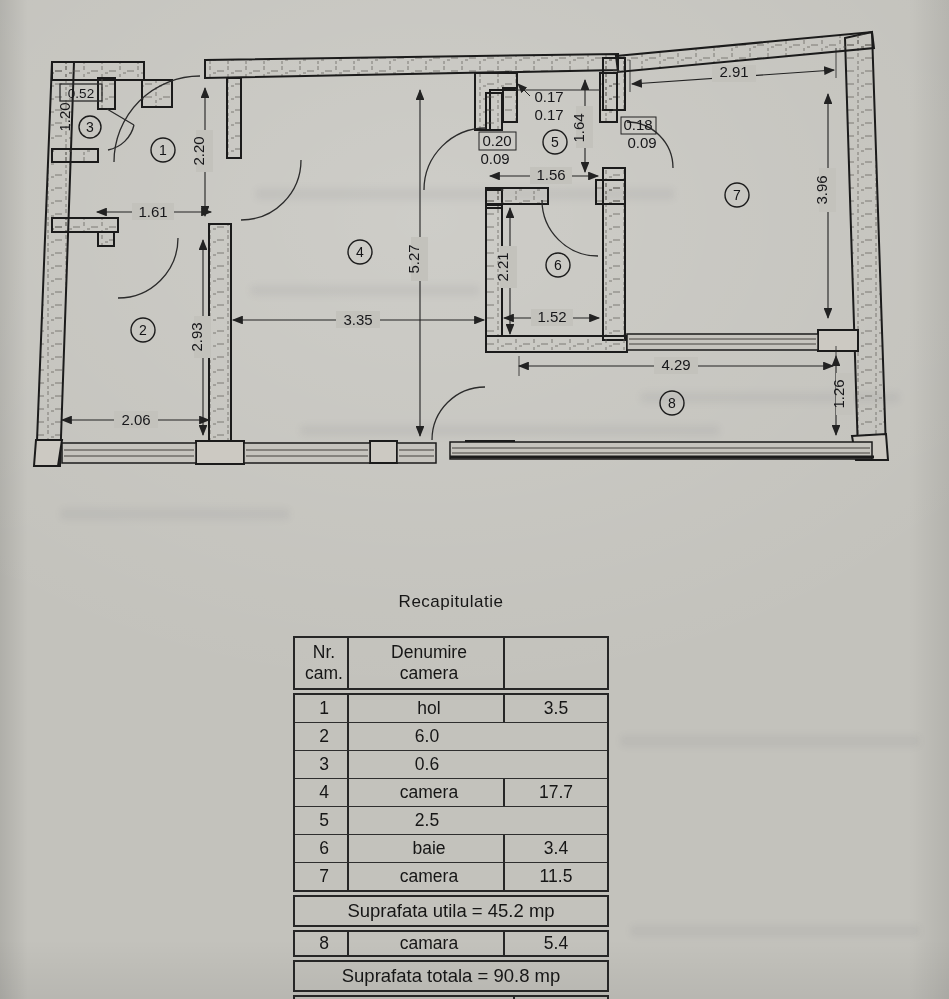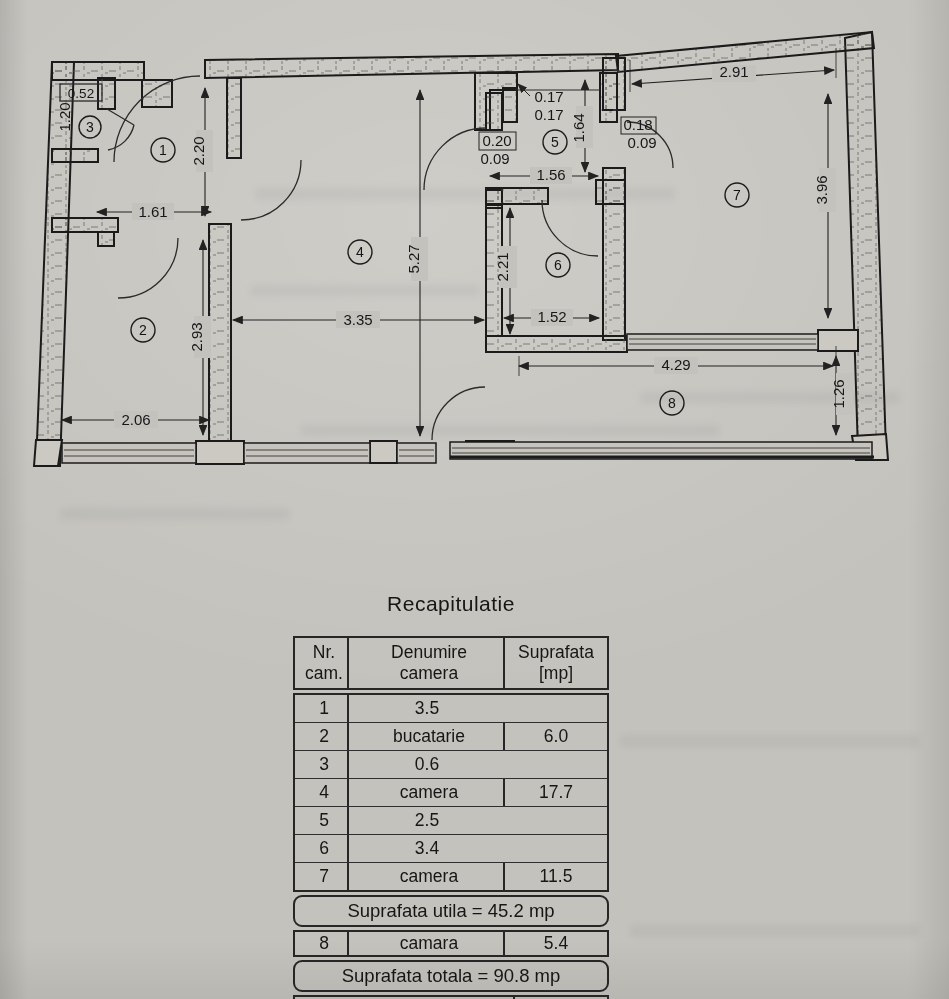--- a/index.html
+++ b/index.html
@@ -16,34 +16,34 @@
       linear-gradient(0deg, rgba(0,0,0,.06) 0, rgba(0,0,0,0) 60px);
   }
   .smudge{position:absolute;background:rgba(55,58,70,.055);filter:blur(3px);border-radius:5px;pointer-events:none;}
   #plan-svg{position:absolute;left:0;top:0;}
   .dim-text{font-size:15px;fill:#17171a;}
   .dim-small{font-size:13.5px;fill:#17171a;}
   .room-num{font-size:14px;fill:#141416;}
   
   .rec-title{
     position:absolute;left:293px;top:592px;width:316px;text-align:center;
-    font-size:21px;color:#161616;letter-spacing:.5px;
+    font-size:17px;color:#161616;letter-spacing:.5px;
   }
   .rtable{position:absolute;left:293px;top:636px;width:316px;color:#161616;}
   .tbox{border:2.5px solid #262626;margin-bottom:3px;box-sizing:border-box;}
   .grid3{display:grid;grid-template-columns:54px 1fr 102px;}
   .cell{display:flex;align-items:center;justify-content:center;text-align:center;
         font-size:17.5px;line-height:1.2;}
   .bR{border-right:2px solid #262626;padding-left:6px;}
   .thead-box{height:54px;}
   .thead-box .cell{height:100%;}
   .trow{height:27px;border-top:1.3px solid #2e2e2e;}
   .trow:first-child{border-top:none;}
   .merged{height:32px;display:flex;align-items:center;justify-content:center;
-          font-size:18.5px;border-radius:9px;}
+          font-size:18.5px;}
   .balcon-row{height:27px;}
   .partial-box{height:14px;border-bottom:none;margin-bottom:0;position:relative;}
   .partial-div{position:absolute;top:0;bottom:0;left:218px;width:2px;background:#262626;}
 </style>
 </head>
 <body>
 
 <div id="paper-texture"></div>
 
 <div class="smudge" style="left:255px;top:188px;width:420px;height:12px;"></div>
@@ -237,51 +237,48 @@
 
   <div class="tbox thead-box grid3">
     <div class="cell bR">
       <span><span>Nr.</span><br>
       <span>cam.</span></span>
     </div>
     <div class="cell bR">
       <span><span>Denumire</span><br>
       <span>camera</span></span>
     </div>
-    <div class="cell">
-      <span><span>Suprafata</span><br>
-      <span>[mp]</span></span>
-    </div>
   </div>
 
   <div class="tbox">
     <div class="trow grid3">
       <div class="cell bR">1</div>
+      <div class="cell bR">hol</div>
       <div class="cell">3.5</div>
     </div>
     <div class="trow grid3">
       <div class="cell bR">2</div>
-      <div class="cell bR">bucatarie</div>
       <div class="cell">6.0</div>
     </div>
     <div class="trow grid3">
       <div class="cell bR">3</div>
       <div class="cell">0.6</div>
     </div>
     <div class="trow grid3">
       <div class="cell bR">4</div>
       <div class="cell bR">camera</div>
       <div class="cell">17.7</div>
     </div>
     <div class="trow grid3">
       <div class="cell bR">5</div>
       <div class="cell">2.5</div>
     </div>
     <div class="trow grid3">
       <div class="cell bR">6</div>
+      <div class="cell bR">baie</div>
       <div class="cell">3.4</div>
     </div>
     <div class="trow grid3">
       <div class="cell bR">7</div>
       <div class="cell bR">camera</div>
       <div class="cell">11.5</div>
     </div>
   </div>
 
   <div class="tbox merged">

